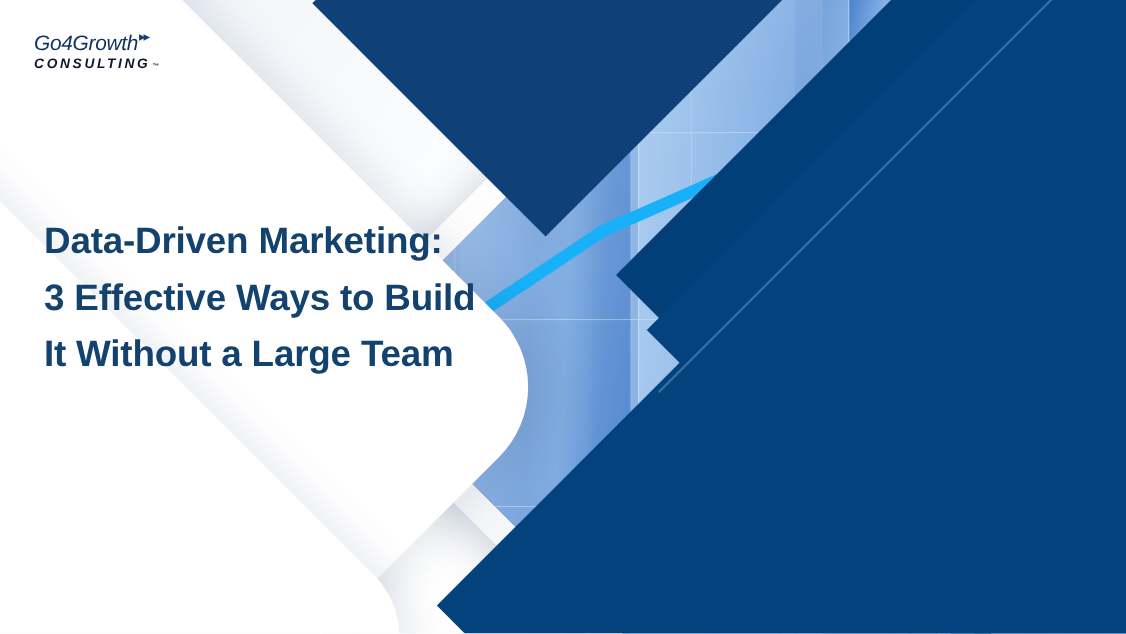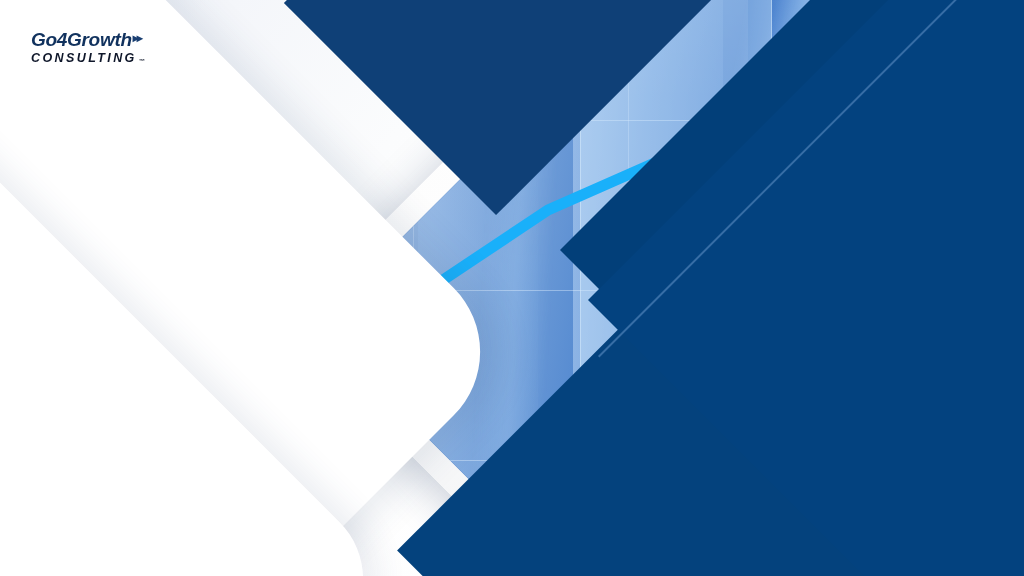--- a/index.html
+++ b/index.html
@@ -233,23 +233,23 @@
   .logo {
     position: absolute;
     left: 31px;
     top: 30px;
     z-index: 60;
     line-height: 1;
     user-select: none;
   }
   .logo-row1 {
     display: flex;
-    align-items: center;
+    align-items: flex-start;
     color: #11325e;
-    font-weight: 700;
+    font-weight: 400;
     font-style: italic;
     font-size: 19px;
     letter-spacing: -0.3px;
   }
   .logo-arrows {
     display: inline-block;
     margin-left: 1px;
     margin-top: -3px;
     color: #1a3f72;
     font-size: 12px;
@@ -365,14 +365,19 @@
     <div class="logo-row1">
       <span>Go4Growth</span>
       <span class="logo-arrows">▸▸</span>
     </div>
     <div class="logo-row2">
       <span>CONSULTING</span>
       <span class="logo-tm">™</span>
     </div>
   </div>
 
+  <h1 class="headline">
+    <span class="headline-line">Data-Driven Marketing:</span>
+    <span class="headline-line">3 Effective Ways to Build</span>
+    <span class="headline-line">It Without a Large Team</span>
+  </h1>
 
 </div>
 
 </body></html>

